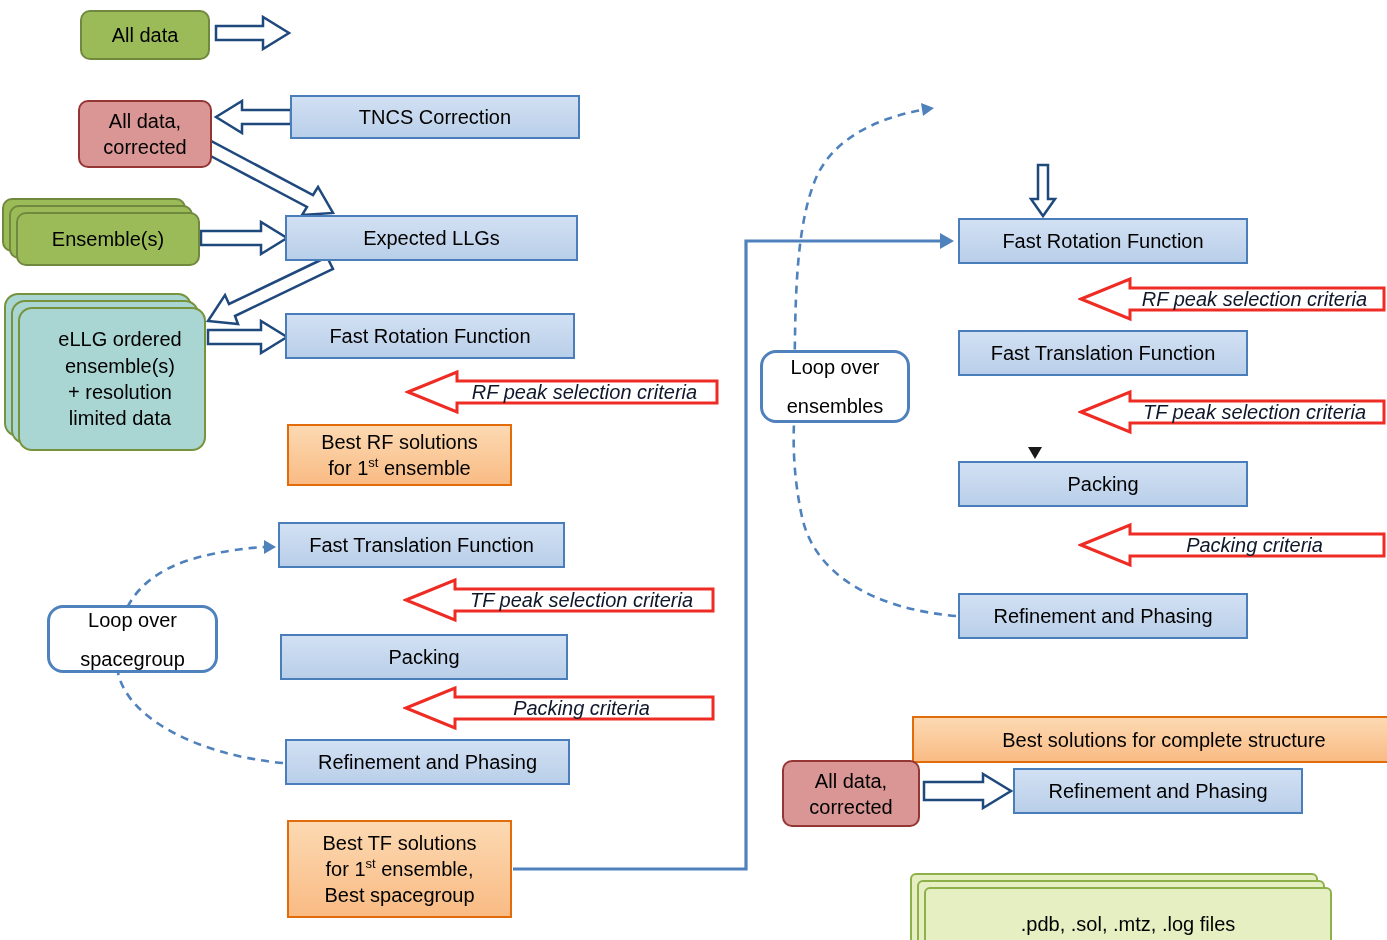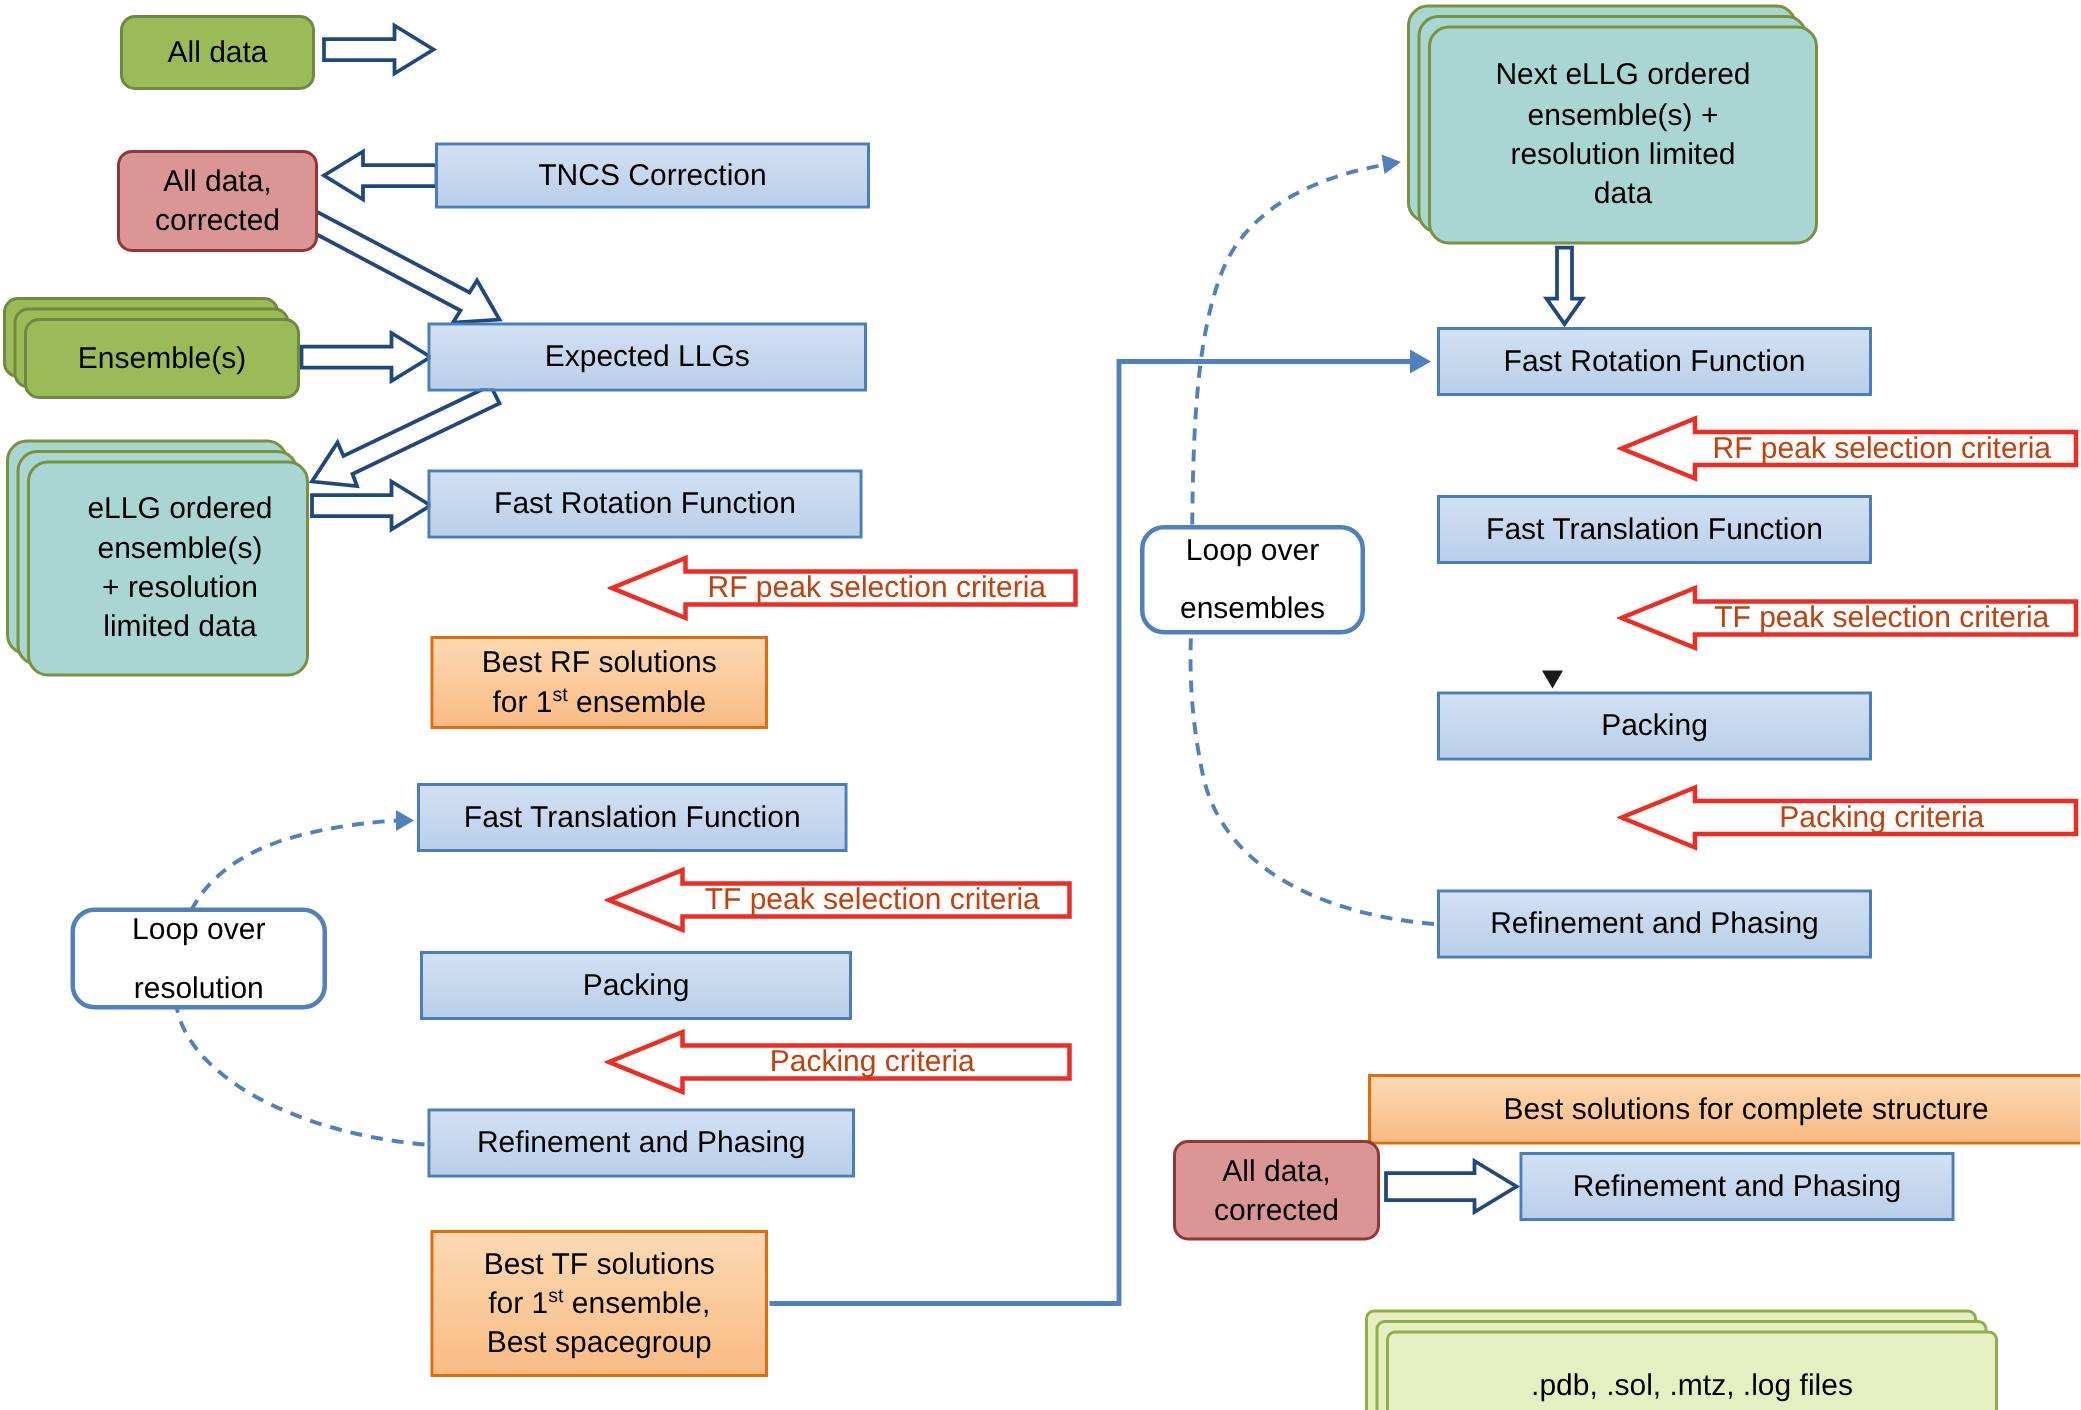--- a/index.html
+++ b/index.html
@@ -18,21 +18,21 @@
   .stack{position:absolute;z-index:2;}
   .stack .layer{position:absolute;box-sizing:border-box;}
   .layer-teal{background:#a9d6d3;border:2px solid #77933c;border-radius:14px;}
   .layer-green{background:#9bbb59;border:2px solid #71893f;border-radius:10px;}
   .layer-file{background:#e6efc2;border:2px solid #8db04a;border-radius:6px;}
   .stack .front{display:flex;flex-direction:column;align-items:center;justify-content:center;
         text-align:center;font-size:20px;line-height:1.32;}
   .red-arrow{position:absolute;z-index:3;}
   .red-arrow svg{position:absolute;left:0;top:0;width:100%;height:100%;}
   .red-arrow .lbl{position:absolute;left:50px;right:6px;top:0;bottom:0;display:flex;align-items:center;
-        justify-content:center;font-size:20px;color:#c2410c;}
+        justify-content:center;font-size:20px;color:#0f172a;font-style:italic;}
   sup{font-size:13px;}
 </style>
 </head>
 <body>
 
 <div id="canvas">
 
   <svg class="overlay">
 
     <polygon points="216,26 263,26 263,17 289,33 263,49 263,40 216,40" fill="#fff" stroke="#1f497d" stroke-width="2.5"></polygon>
@@ -115,21 +115,21 @@
 
   <div class="red-arrow" style="left:403px;top:577px;width:313px;height:46px;">
     <svg viewBox="0 0 313 46" preserveAspectRatio="none">
       <polygon points="3,23 52,3 52,12 310,12 310,34 52,34 52,43" fill="#fff" stroke="#ee2c24" stroke-width="3"></polygon>
     </svg>
     <span class="lbl">TF peak selection criteria</span>
   </div>
 
   <div class="node box-white" style="left:47px;top:605px;width:171px;height:68px;">
     <span>Loop over</span>
-    <span>resolution</span>
+    <span>spacegroup</span>
   </div>
 
   <div class="node box-blue" style="left:280px;top:634px;width:288px;height:46px;">
     <span>Packing</span>
   </div>
 
   <div class="red-arrow" style="left:403px;top:685px;width:313px;height:46px;">
     <svg viewBox="0 0 313 46" preserveAspectRatio="none">
       <polygon points="3,23 52,3 52,12 310,12 310,34 52,34 52,43" fill="#fff" stroke="#ee2c24" stroke-width="3"></polygon>
     </svg>
@@ -139,30 +139,20 @@
   <div class="node box-blue" style="left:285px;top:739px;width:285px;height:46px;">
     <span>Refinement and Phasing</span>
   </div>
 
   <div class="node box-orange" style="left:287px;top:820px;width:225px;height:98px;">
     <span>Best TF solutions</span>
     <span><span>for 1</span><sup>st</sup><span> ensemble,</span></span>
     <span>Best spacegroup</span>
   </div>
 
-  <div class="stack" style="left:938px;top:3px;width:274px;height:160px;">
-    <div class="layer layer-teal" style="left:0;top:0;width:260px;height:146px;"></div>
-    <div class="layer layer-teal" style="left:7px;top:7px;width:260px;height:146px;"></div>
-    <div class="layer layer-teal front" style="left:14px;top:14px;width:260px;height:146px;">
-      <span>Next eLLG ordered</span>
-      <span>ensemble(s) +</span>
-      <span>resolution limited</span>
-      <span>data</span>
-    </div>
-  </div>
 
   <div class="node box-blue" style="left:958px;top:218px;width:290px;height:46px;">
     <span>Fast Rotation Function</span>
   </div>
 
   <div class="red-arrow" style="left:1078px;top:276px;width:309px;height:46px;">
     <svg viewBox="0 0 309 46" preserveAspectRatio="none">
       <polygon points="3,23 52,3 52,12 306,12 306,34 52,34 52,43" fill="#fff" stroke="#ee2c24" stroke-width="3"></polygon>
     </svg>
     <span class="lbl">RF peak selection criteria</span>

